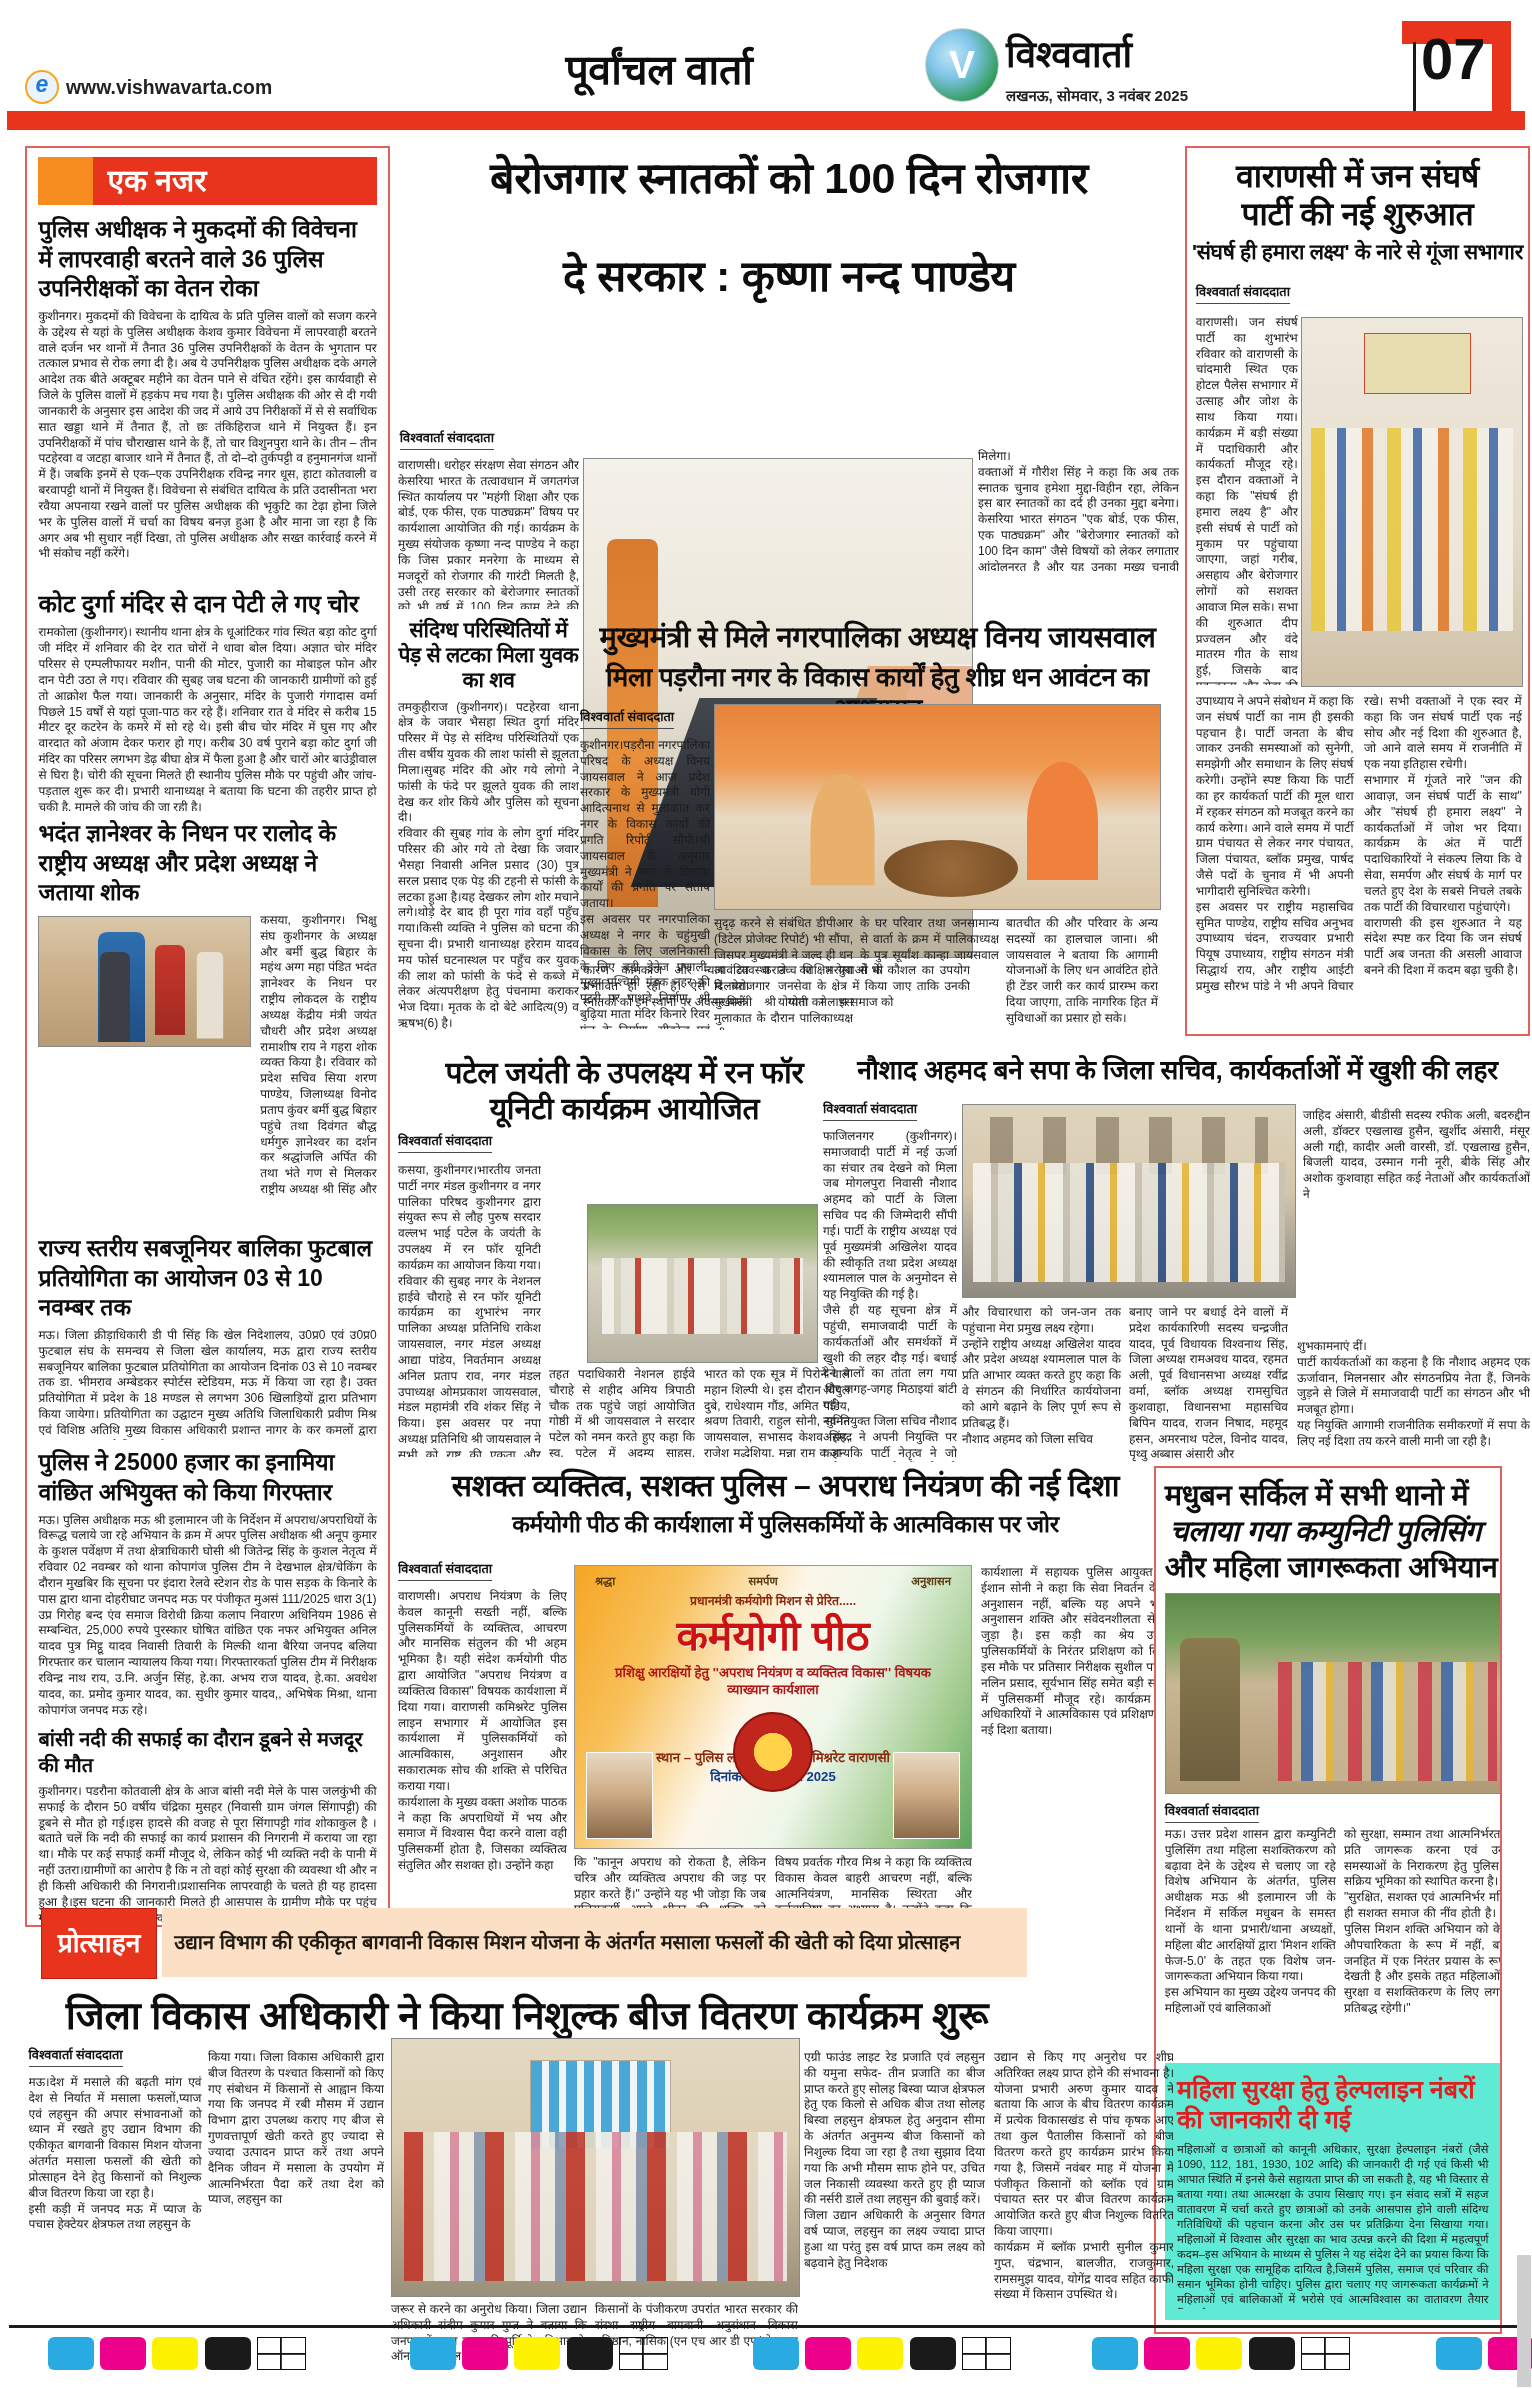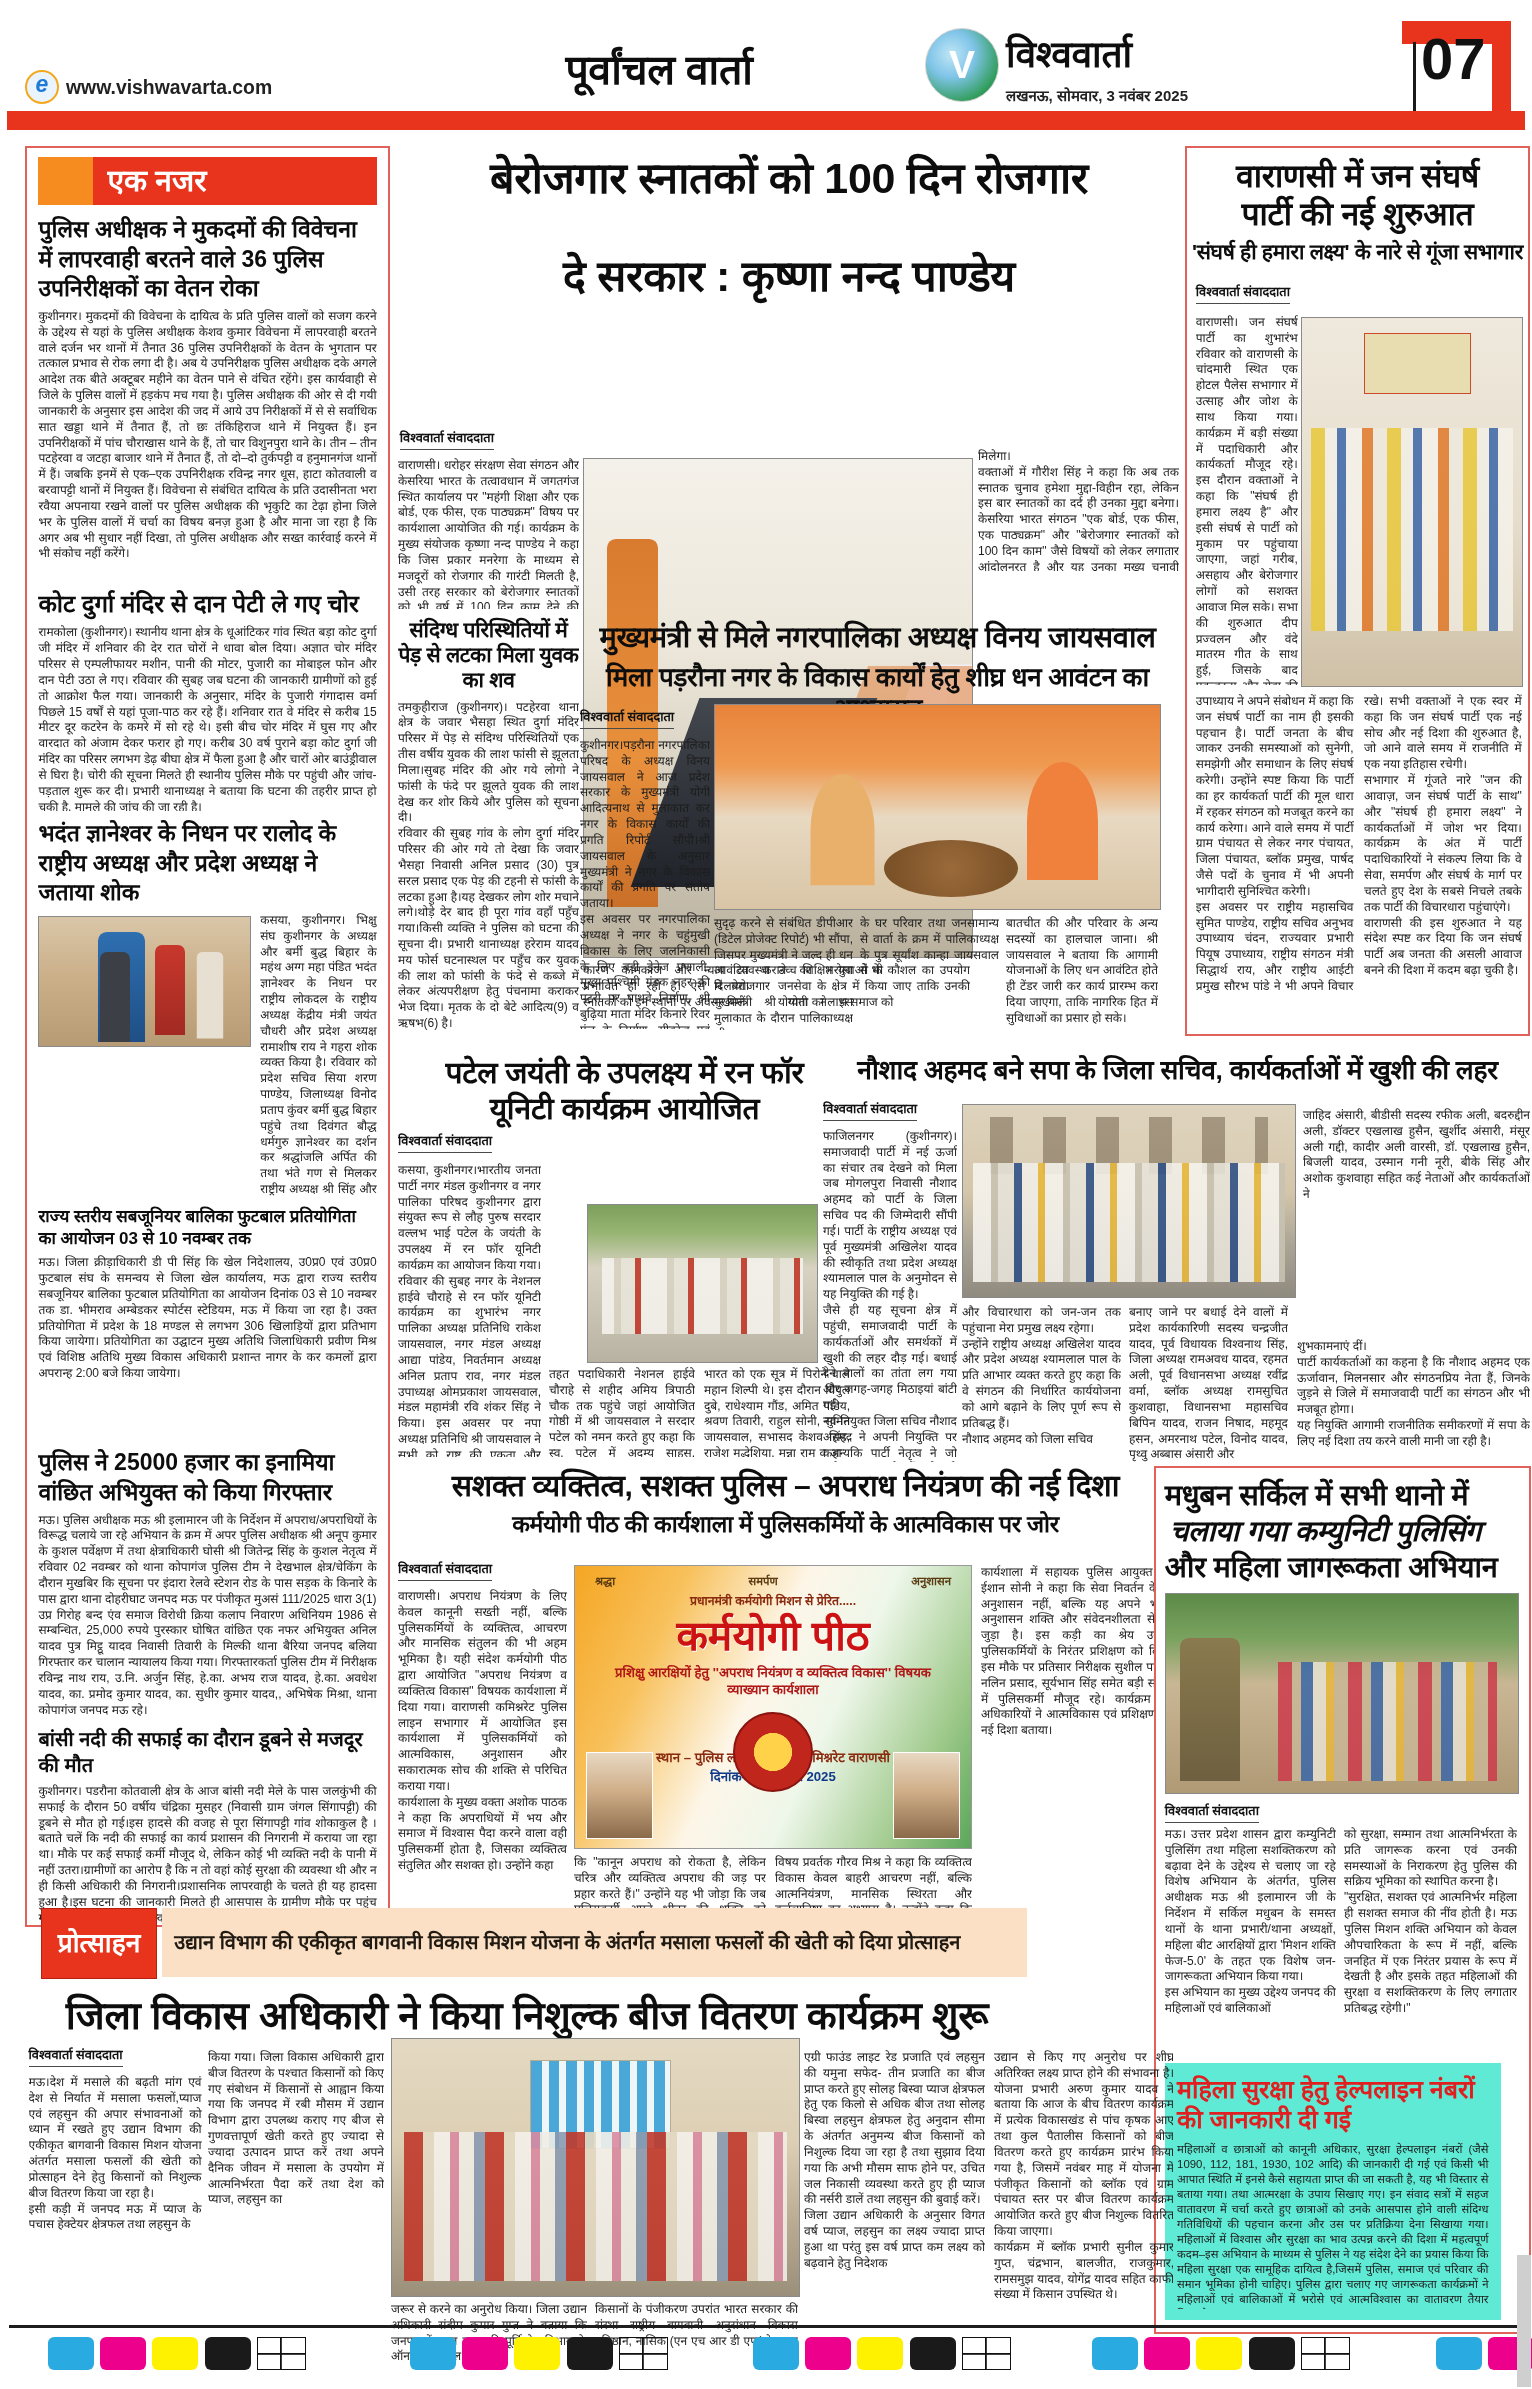--- a/index.html
+++ b/index.html
@@ -35,21 +35,21 @@
            box-sizing:border-box;padding:8.8px 11.4px;overflow:hidden;background:#fff;}
   .en-band{display:flex;height:48px;margin-bottom:10.6px;}
   .en-orange{width:55px;background:#f68b1f;}
   .en-label{flex:1;background:#e8341c;color:#fff;font-weight:900;font-size:30px;
             line-height:48px;padding-left:14px;}
   .en-art{overflow:hidden;margin-bottom:8px;}
   .en-head{font-weight:900;color:#0d0d0d;line-height:1.28;margin:0 0 5.3px 0;}
   .en-a1{height:366px;} .en-a1 .en-head{font-size:23px;}
   .en-a2{height:222px;} .en-a2 .en-head{font-size:24px;}
   .en-a3{height:379px;} .en-a3 .en-head{font-size:23px;}
-  .en-a4{height:234px;} .en-a4 .en-head{font-size:17px;}
+  .en-a4{height:234px;} .en-a4 .en-head{font-size:23px;margin-top:28px;}
   .en-a5{height:271px;} .en-a5 .en-head{font-size:23px;}
   .en-a6{height:210px;} .en-a6 .en-head{font-size:20px;}
   
   .ph{position:absolute;overflow:hidden;border:0.9px solid #8a8a8a;background:#d8d4cc;}
   .ph::before,.ph::after{content:"";position:absolute;}
   .fl{position:relative;float:left;width:211px;height:129px;margin:2.6px 8.8px 2.6px 0;}
   .ph-meeting{background:linear-gradient(180deg,#f4f1ea 0%,#ece7da 38%,#d6cfc0 68%,#b9b09d 100%);}
   .ph-meeting::before{left:6%;top:16%;width:13%;height:74%;border-radius:8.8px 8.8px 0 0;
       background:linear-gradient(180deg,#d97b2e,#e8903c 60%,#c96f28);}
   .ph-meeting::after{left:21%;top:48%;width:46%;height:38%;transform:skewX(-20deg);
@@ -281,21 +281,21 @@
       <div class="p-ph p-ph-r"></div>
       <div class="p-emblem"></div>
       <div class="poster-venue">स्थान – पुलिस लाइन सभागार, कमिश्नरेट वाराणसी</div>
       <div class="poster-date">दिनांक– 02 नवम्बर 2025</div>
     </div>
     <div class="body-txt" style="position:absolute;left:583px;top:99px;width:192px;height:423px;">कार्यशाला में सहायक पुलिस आयुक्त डॉ. ईशान सोनी ने कहा कि सेवा निवर्तन केवल अनुशासन नहीं, बल्कि यह अपने भीतर अनुशासन शक्ति और संवेदनशीलता से भी जुड़ा है। इस कड़ी का श्रेय उन्होंने पुलिसकर्मियों के निरंतर प्रशिक्षण को दिया। इस मौके पर प्रतिसार निरीक्षक सुशील पांडेय, नलिन प्रसाद, सूर्यभान सिंह समेत बड़ी संख्या में पुलिसकर्मी मौजूद रहे। कार्यक्रम को अधिकारियों ने आत्मविकास एवं प्रशिक्षण की नई दिशा बताया।</div>
     <div class="body-txt" style="position:absolute;left:176px;top:389px;width:192px;height:132px;">कि "कानून अपराध को रोकता है, लेकिन चरित्र और व्यक्तित्व अपराध की जड़ पर प्रहार करते हैं।" उन्होंने यह भी जोड़ा कि जब पुलिसकर्मी अपने भीतर की शक्ति को पहचानता है, तो उसका हर निर्णय न्याय और संवेदना से जुड़ जाता है।</div>
     <div class="body-txt" style="position:absolute;left:377px;top:389px;width:197px;height:132px;">विषय प्रवर्तक गौरव मिश्र ने कहा कि व्यक्तित्व विकास केवल बाहरी आचरण नहीं, बल्कि आत्मनियंत्रण, मानसिक स्थिरता और कर्तव्यनिष्ठा का अभ्यास है। उन्होंने कहा कि एक भावनात्मक रूप से संतुलित पुलिसकर्मी समाज में भरोसे की नींव मजबूत करता है।</div>
   </div>
 
-  <div class="box-red" style="left:1154px;top:1466px;width:377px;height:868px;">
+  <div class="box-red" style="left:1154px;top:1466px;width:348px;height:868px;">
     <div class="hl md-h" style="margin:8.8px 0 0 8.8px;">मधुबन सर्किल में सभी थानो में</div>
     <div class="hl md-h" style="margin-left:14px;font-style:italic;">चलाया गया कम्युनिटी पुलिसिंग</div>
     <div class="hl md-h" style="margin-left:8.8px;">और महिला जागरूकता अभियान</div>
     <div class="ph ph-police" style="left:8.8px;top:125px;width:352px;height:199px;"></div>
     <span class="byline" style="position:absolute;left:8.8px;top:333px;">विश्ववार्ता संवाददाता</span>
     <div class="body-txt" style="position:absolute;left:8.8px;top:359px;width:171px;height:231px;">मऊ। उत्तर प्रदेश शासन द्वारा कम्युनिटी पुलिसिंग तथा महिला सशक्तिकरण को बढ़ावा देने के उद्देश्य से चलाए जा रहे विशेष अभियान के अंतर्गत, पुलिस अधीक्षक मऊ श्री इलामारन जी के निर्देशन में सर्किल मधुबन के समस्त थानों के थाना प्रभारी/थाना अध्यक्षों, महिला बीट आरक्षियों द्वारा 'मिशन शक्ति फेज-5.0' के तहत एक विशेष जन-जागरूकता अभियान किया गया।
 इस अभियान का मुख्य उद्देश्य जनपद की महिलाओं एवं बालिकाओं</div>
     <div class="body-txt" style="position:absolute;left:188px;top:359px;width:173px;height:231px;">को सुरक्षा, सम्मान तथा आत्मनिर्भरता के प्रति जागरूक करना एवं उनकी समस्याओं के निराकरण हेतु पुलिस की सक्रिय भूमिका को स्थापित करना है।
 "सुरक्षित, सशक्त एवं आत्मनिर्भर महिला ही सशक्त समाज की नींव होती है। मऊ पुलिस मिशन शक्ति अभियान को केवल औपचारिकता के रूप में नहीं, बल्कि जनहित में एक निरंतर प्रयास के रूप में देखती है और इसके तहत महिलाओं की सुरक्षा व सशक्तिकरण के लिए लगातार प्रतिबद्ध रहेगी।"</div>
     <div class="helpbox" style="left:8.8px;top:595px;width:336px;height:257px;">

